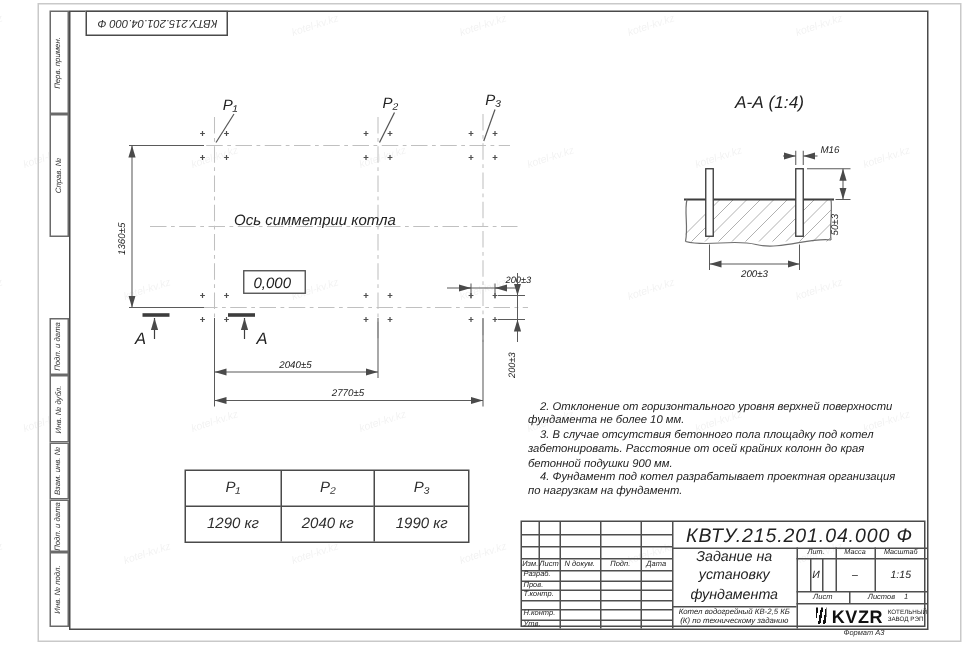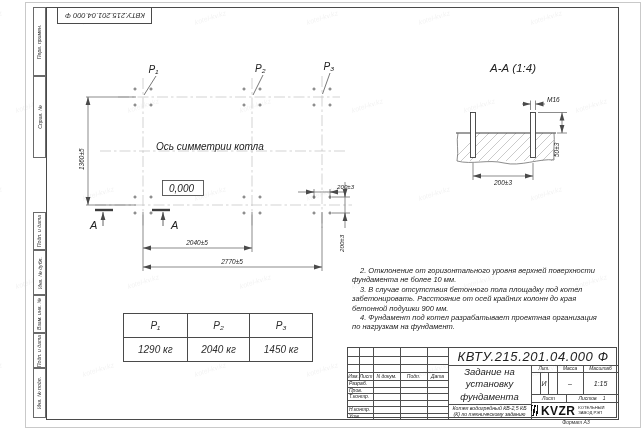--- a/index.html
+++ b/index.html
@@ -40,21 +40,21 @@
   .tb .v{width:1px;}
   .tb .h{height:1px;}
   .tb .cell{position:absolute;display:flex;align-items:center;justify-content:center;text-align:center;
             box-sizing:border-box;color:#222;}
   .docnum{font-size:13px;letter-spacing:.6px;}
   .tb-title{font-size:9.5px;line-height:12.5px;}
   .tb-product{font-size:5.2px;line-height:5.8px;}
   .tb-small{font-size:5px;}
   .tb-tiny{font-size:4.8px;}
   .tb-val{font-size:7px;}
-  .logo-row{position:absolute;display:flex;align-items:center;justify-content:flex-start;gap:3px;}
+  .logo-row{position:absolute;display:flex;align-items:center;justify-content:flex-end;gap:3px;}
   .logo-icon{width:7px;height:11px;background:repeating-linear-gradient(100deg,#111 0 1.6px,transparent 1.6px 3.2px);}
   .logo-text{font-size:12px;font-weight:900;font-style:normal;letter-spacing:.4px;color:#111;}
   .company{font-size:4.2px;line-height:4.8px;font-style:normal;color:#222;text-align:left;}
   .format-note{position:absolute;left:546px;top:419px;width:60px;text-align:center;
                font-size:5px;font-style:italic;z-index:3;}
 </style>
 </head>
 <body>
 
 <div class="sheet">
@@ -262,21 +262,21 @@
     <p>3. В случае отсутствия бетонного пола площадку под котел забетонировать. Расстояние от осей крайних колонн до края бетонной подушки 900 мм.</p>
     <p>4. Фундамент под котел разрабатывает проектная организация по нагрузкам на фундамент.</p>
   </div>
 
   <div class="ltable">
     <div>P₁</div>
     <div>P₂</div>
     <div>P₃</div>
     <div>1290 кг</div>
     <div>2040 кг</div>
-    <div>1450 кг</div>
+    <div>1990 кг</div>
   </div>
 
   <div class="tb">
     <div>
       <div class="v" style="left:11px;top:0;height:32px;"></div>
       <div class="v" style="left:25px;top:0;height:71px;"></div>
       <div class="v" style="left:52px;top:0;height:71px;"></div>
       <div class="v" style="left:79px;top:0;height:71px;"></div>
       <div class="v" style="left:100px;top:0;height:71px;"></div>
       <div class="v" style="left:183px;top:17px;height:54px;"></div>

